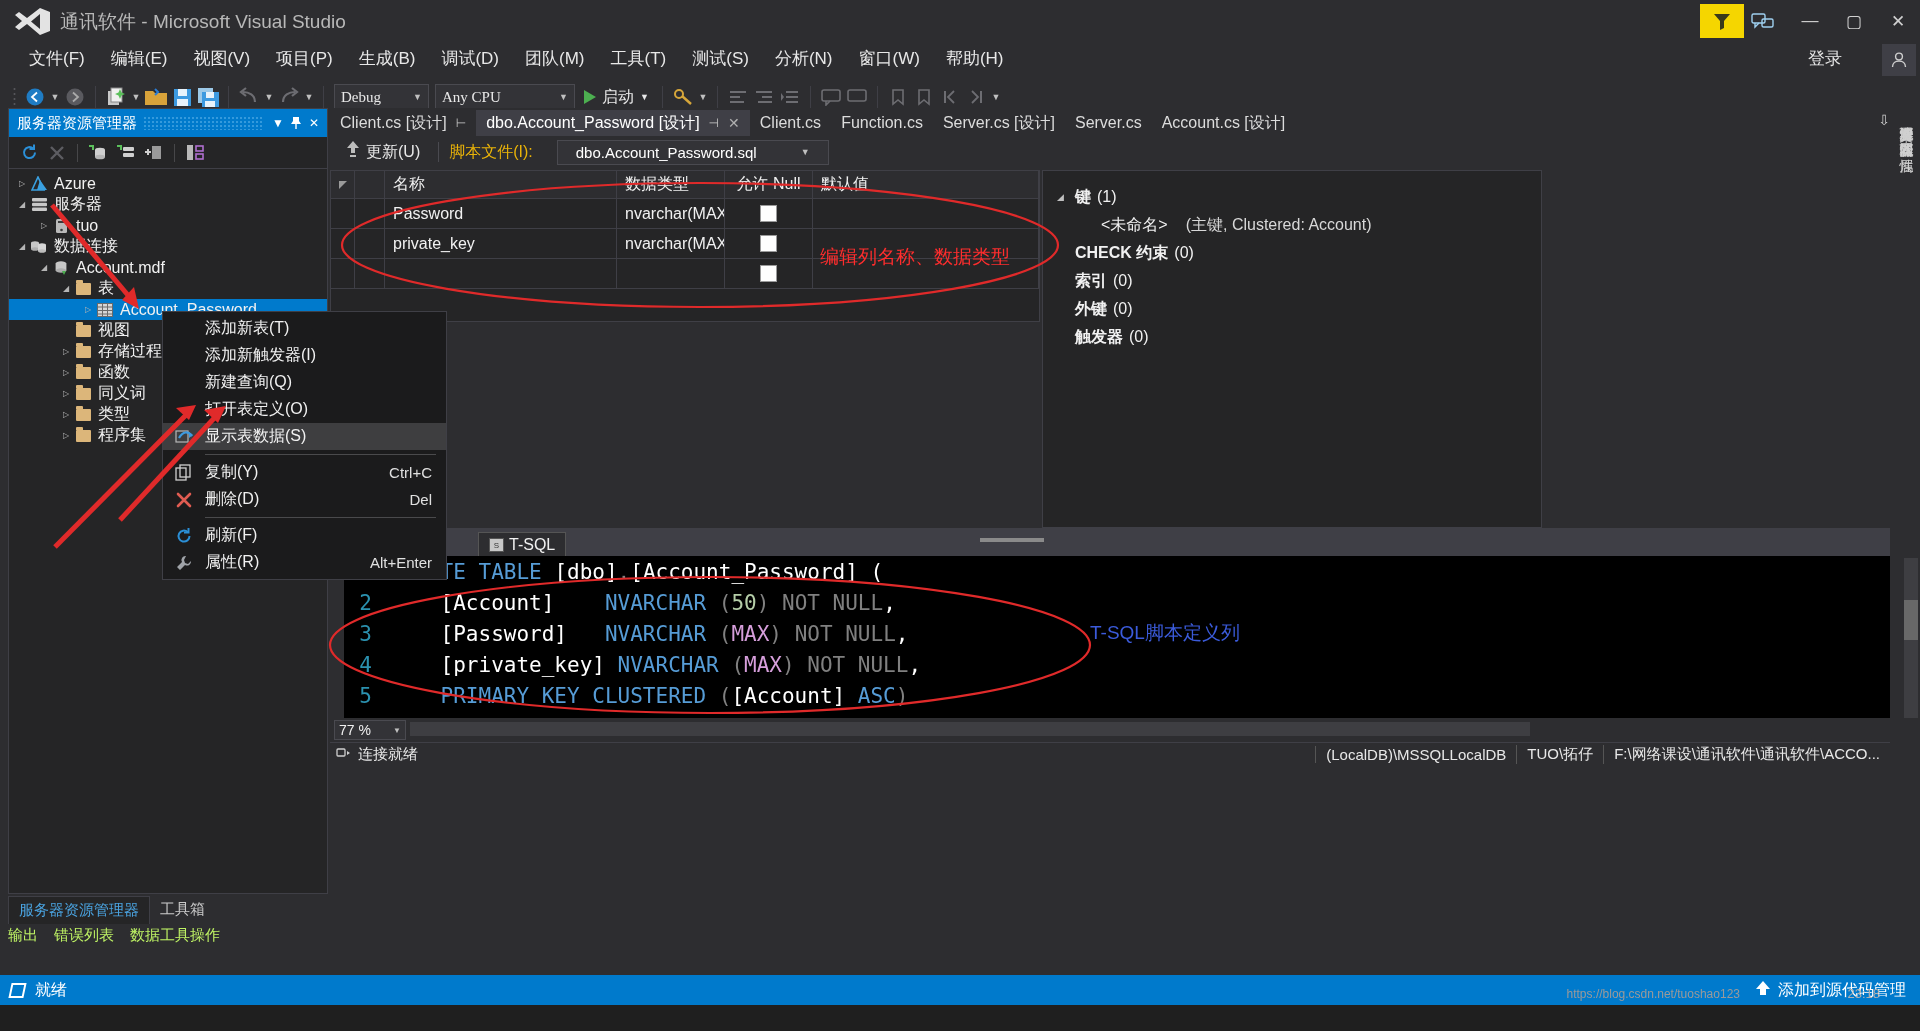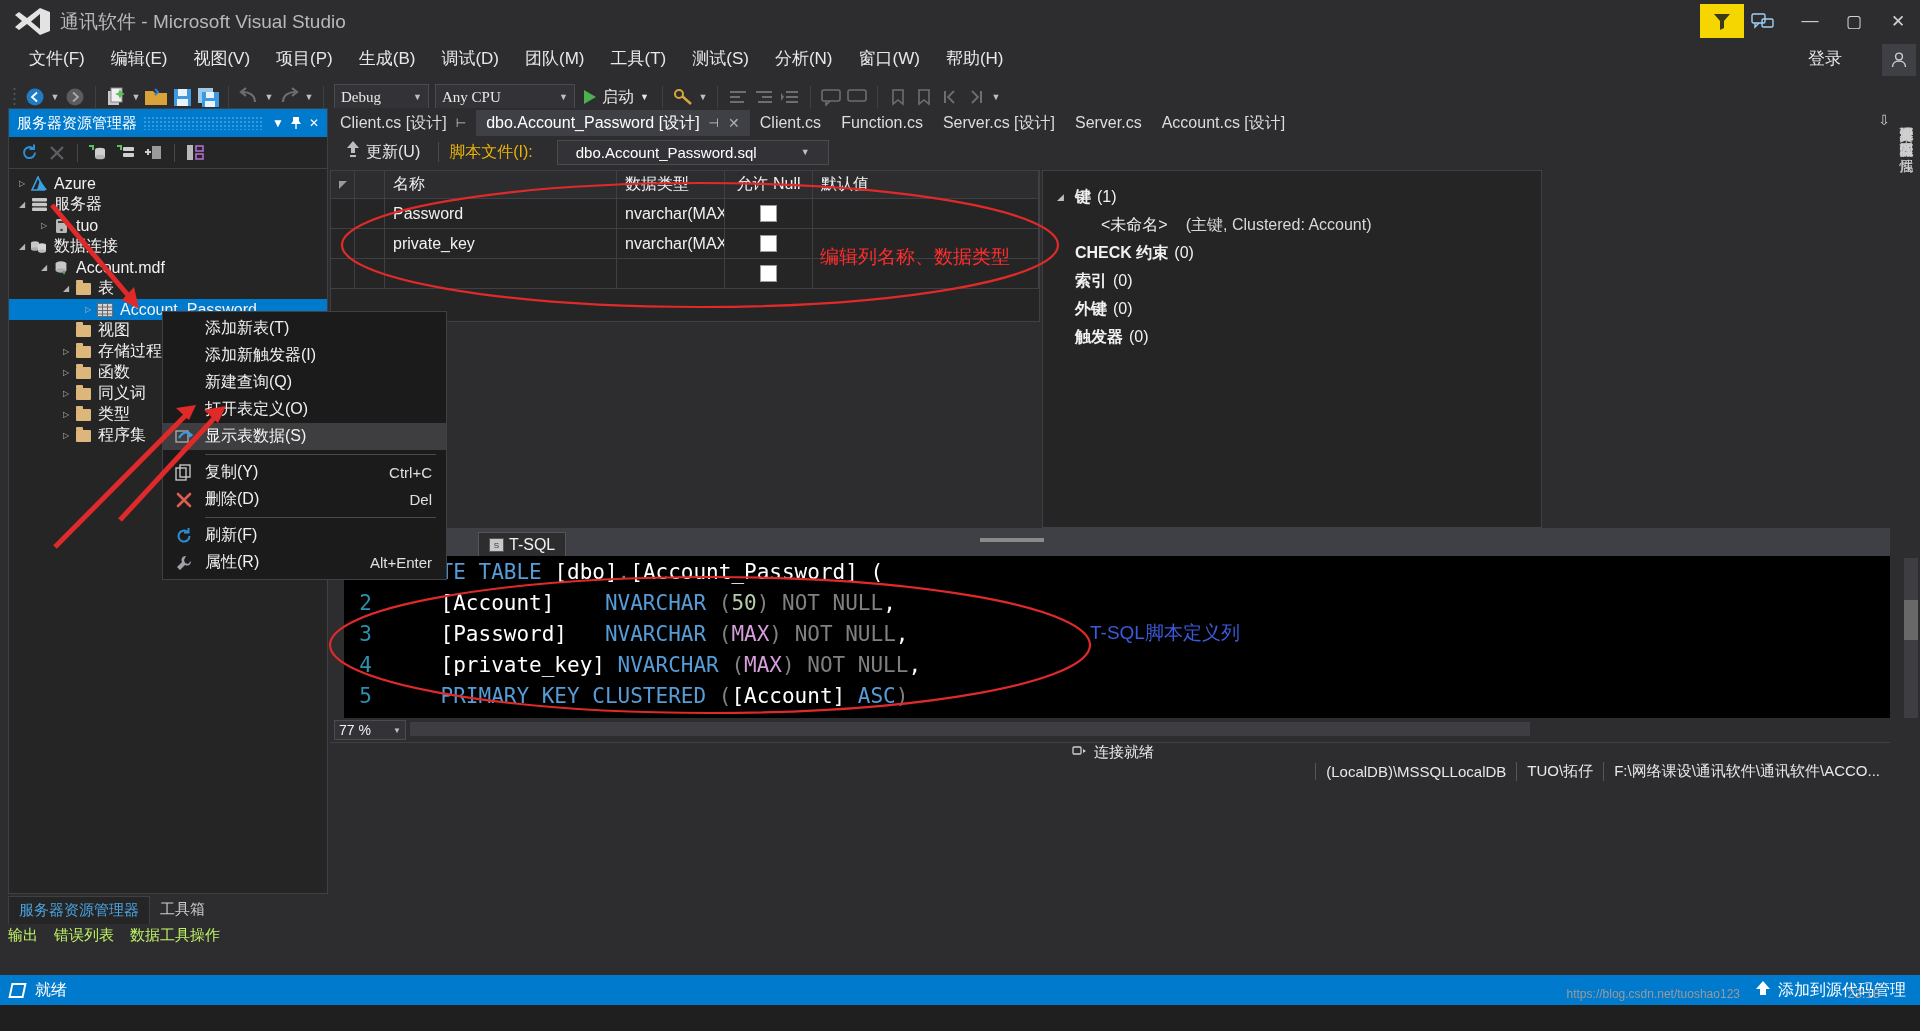--- a/index.html
+++ b/index.html
@@ -142,21 +142,21 @@
   .code-gutter { position:absolute; left:330px; top:556px; width:14px; height:162px; background:#2d2d30; }
   .code-vscroll { position:absolute; right:2px; top:558px; width:14px; height:160px; background:#3e3e42; }
   .cvs-thumb { position:absolute; right:2px; top:600px; width:14px; height:40px; background:#686868; }
 
   
   .zoombar { position:absolute; left:330px; top:718px; width:1210px; height:24px; background:#2d2d30; display:flex; align-items:center; }
   .zoomsel { margin-left:4px; width:72px; height:20px; background:#333337; border:1px solid #4a4a50;
     display:flex; align-items:center; justify-content:space-between; padding:0 4px; font-size:14px; color:#f1f1f1; }
   .hscroll { position:absolute; left:410px; top:722px; width:1120px; height:14px; background:#3e3e42; }
   .conn-status { position:absolute; left:330px; top:742px; width:1560px; height:24px; background:#2d2d30;
-    display:flex; align-items:center; font-size:15px; color:#e8e8e8; border-top:1px solid #3f3f46;flex-direction:column; }
+    display:flex; align-items:center; font-size:15px; color:#e8e8e8; border-top:1px solid #3f3f46; }
   .cs-left { display:flex; align-items:center; gap:6px; padding-left:6px; }
   .cs-right { margin-left:auto; display:flex; align-items:center; }
   .cs-cell { padding:0 10px; border-left:1px solid #555; white-space:nowrap; }
 
   
   .ctxmenu { position:absolute; left:162px; top:311px; width:285px; background:#1b1b1c;
     border:1px solid #3f3f46; padding:3px 0; z-index:50; }
   .ctxrow { height:27px; display:flex; align-items:center; font-size:16px; color:#f1f1f1; position:relative; }
   .ctxrow.hl { background:#3e3e40; }
   .ctxico { width:42px; display:flex; align-items:center; justify-content:center; flex:0 0 42px; }

